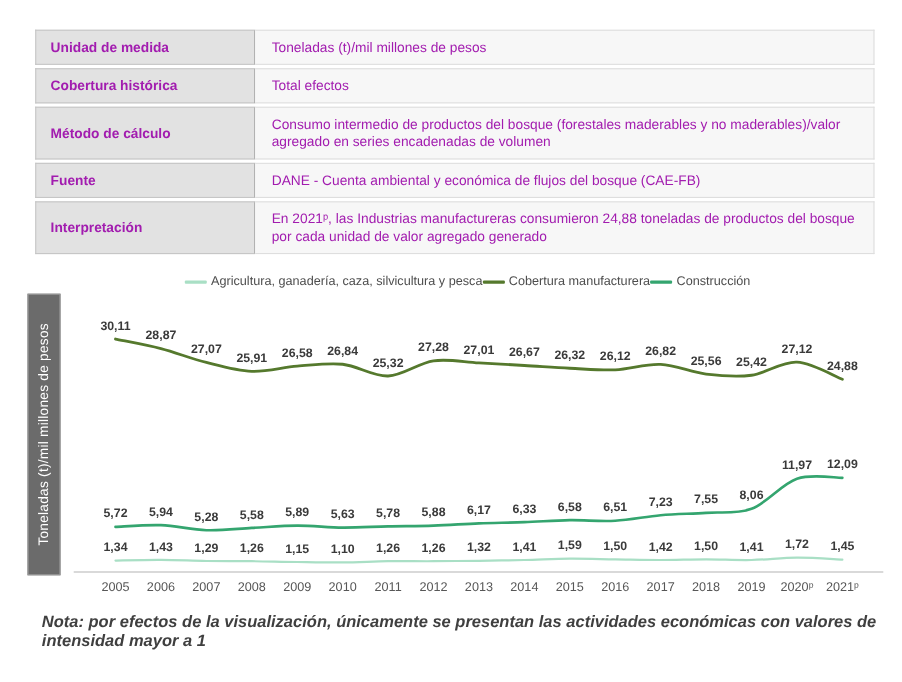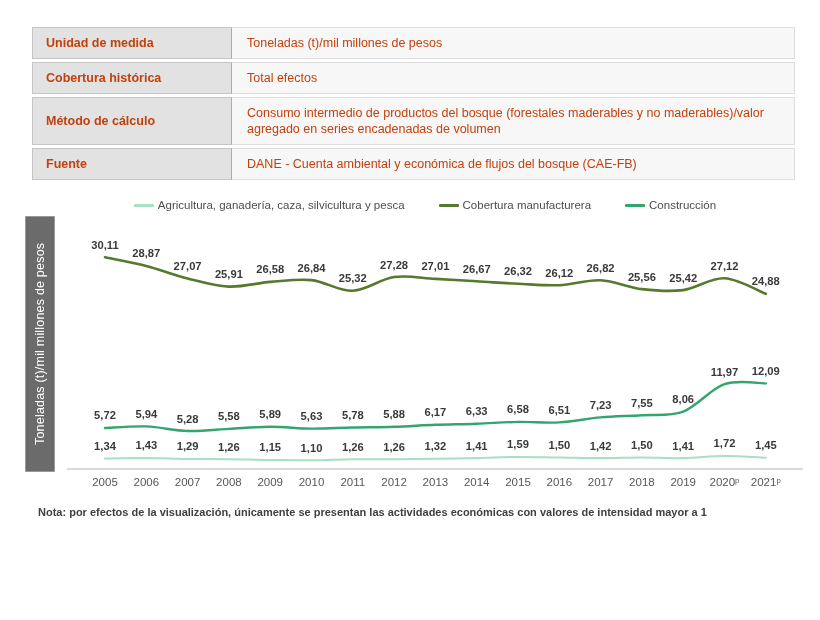--- a/index.html
+++ b/index.html
@@ -17,21 +17,21 @@
   table.meta-table {
     margin: 24px 25px 0 32px;
     width: 763px;
     border-collapse: separate;
     border-spacing: 0 3px;
     table-layout: fixed;
   }
   table.meta-table td {
     font-size: 12.5px;
     line-height: 16px;
-    color: #c2410c;
+    color: #a21caf;
     vertical-align: middle;
   }
   td.cell-label {
     width: 200px;
     background: #e2e2e2;
     border: 1px solid #c6c6c6;
     border-right: 1px solid #adadad;
     font-weight: bold;
     padding: 7px 10px 7px 13px;
   }
@@ -40,21 +40,20 @@
     border: 1px solid #dedede;
     border-left: none;
     padding: 7px 14px 7px 15px;
   }
 
   
   .chart-section { margin: 16px 0 0 25px; width: 780px; }
   .legend {
     display: flex;
     justify-content: center;
-    gap: 34px;
     font-size: 11.5px;
     color: #4d4d4d;
     margin-bottom: 5px;
     padding-left: 20px;
   }
   .legend-item { display: flex; align-items: center; gap: 4px; cursor: default; }
   .legend-swatch { display: inline-block; width: 20px; height: 3px; border-radius: 1px; }
 
   .chart-row { display: flex; align-items: flex-start; }
   .y-axis-box {
@@ -69,23 +68,24 @@
     justify-content: center;
     writing-mode: vertical-rl;
     transform: rotate(180deg);
     letter-spacing: 0.2px;
     flex: 0 0 auto;
   }
   svg.chart { display: block; flex: 0 0 auto; }
 
   .note {
     margin: 12px 0 0 13px;
-    font-size: 11px;
+    font-size: 15px;
     font-weight: bold;
     color: #3f3f3f;
+    font-style: italic;
   }
 </style>
 </head>
 <body>
 
 <div class="page">
 
   <table class="meta-table">
     <tbody>
       <tr>
@@ -96,20 +96,24 @@
         <td class="cell-label">Cobertura histórica</td>
         <td class="cell-value">Total efectos</td>
       </tr>
       <tr>
         <td class="cell-label">Método de cálculo</td>
         <td class="cell-value">Consumo intermedio de productos del bosque (forestales maderables y no maderables)/valor agregado en series encadenadas de volumen</td>
       </tr>
       <tr>
         <td class="cell-label">Fuente</td>
         <td class="cell-value">DANE - Cuenta ambiental y económica de flujos del bosque (CAE-FB)</td>
+      </tr>
+      <tr>
+        <td class="cell-label">Interpretación</td>
+        <td class="cell-value">En 2021ᵖ, las Industrias manufactureras consumieron 24,88 toneladas de productos del bosque por cada unidad de valor agregado generado</td>
       </tr>
     </tbody>
   </table>
 
   <div class="chart-section">
 
     <div class="legend">
       <div class="legend-item">
         <span class="legend-swatch" style="background-color: rgb(169, 223, 197);"></span>
         <span>Agricultura, ganadería, caza, silvicultura y pesca</span>

